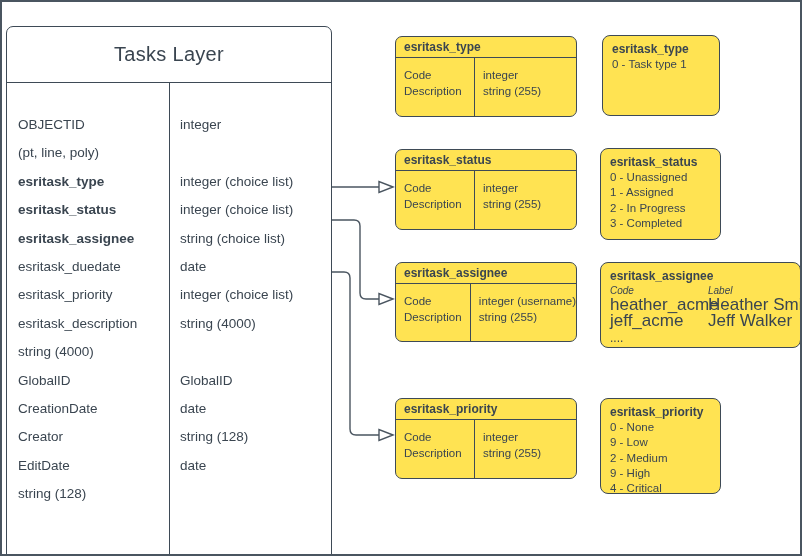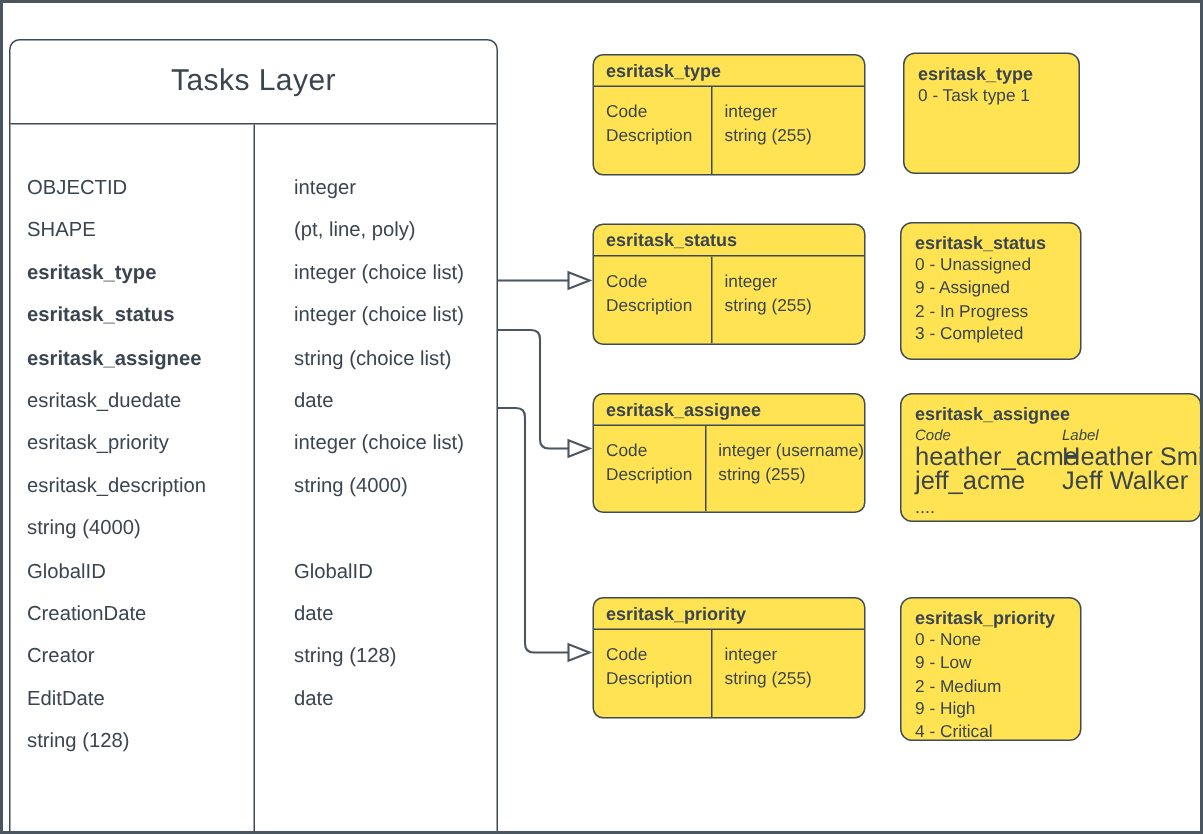--- a/index.html
+++ b/index.html
@@ -43,21 +43,20 @@
     position: absolute;
     left: 162px; top: 0; bottom: 0;
     width: 0;
     border-left: 1.2px solid #3e4a56;
   }
   .field-row {
     display: flex;
     height: 28.4px;
     line-height: 28.4px;
     font-size: 13.5px;
-    gap: 16px;
   }
   .field-name {
     width: 162px;
     padding-left: 11px;
     overflow: hidden;
     white-space: nowrap;
   }
   .field-type {
     flex: 1;
     padding-left: 11px;
@@ -154,21 +153,20 @@
   <div class="tasks-box">
     <div class="tasks-header">Tasks Layer</div>
     <div class="tasks-body">
       <div class="col-divider"></div>
 
       <div class="field-row">
         <div class="field-name">OBJECTID</div>
         <div class="field-type">integer</div>
       </div>
       <div class="field-row">
-        <div class="field-name">SHAPE</div>
         <div class="field-type">(pt, line, poly)</div>
       </div>
       <div class="field-row bold">
         <div class="field-name">esritask_type</div>
         <div class="field-type">integer (choice list)</div>
       </div>
       <div class="field-row bold">
         <div class="field-name">esritask_status</div>
         <div class="field-type">integer (choice list)</div>
       </div>
@@ -270,21 +268,21 @@
   </div>
 
   <div class="val-box" style="left:600px; top:33px; width:118px; height:81px;">
     <div class="val-title">esritask_type</div>
     <div class="val-line">0 - Task type 1</div>
   </div>
 
   <div class="val-box" style="left:598px; top:146px; width:121px; height:92px;">
     <div class="val-title">esritask_status</div>
     <div class="val-line">0 - Unassigned</div>
-    <div class="val-line">9 - Assigned</div>
+    <div class="val-line">1 - Assigned</div>
     <div class="val-line">2 - In Progress</div>
     <div class="val-line">3 - Completed</div>
   </div>
 
   <div class="val-box" style="left:598px; top:260px; width:201px; height:86px;">
     <div class="val-title">esritask_assignee</div>
     <div class="assignee-grid">
       <div class="col-head">Code</div>
       <div class="col-head">Label</div>
       <div class="assignee-cell">heather_acme</div>

